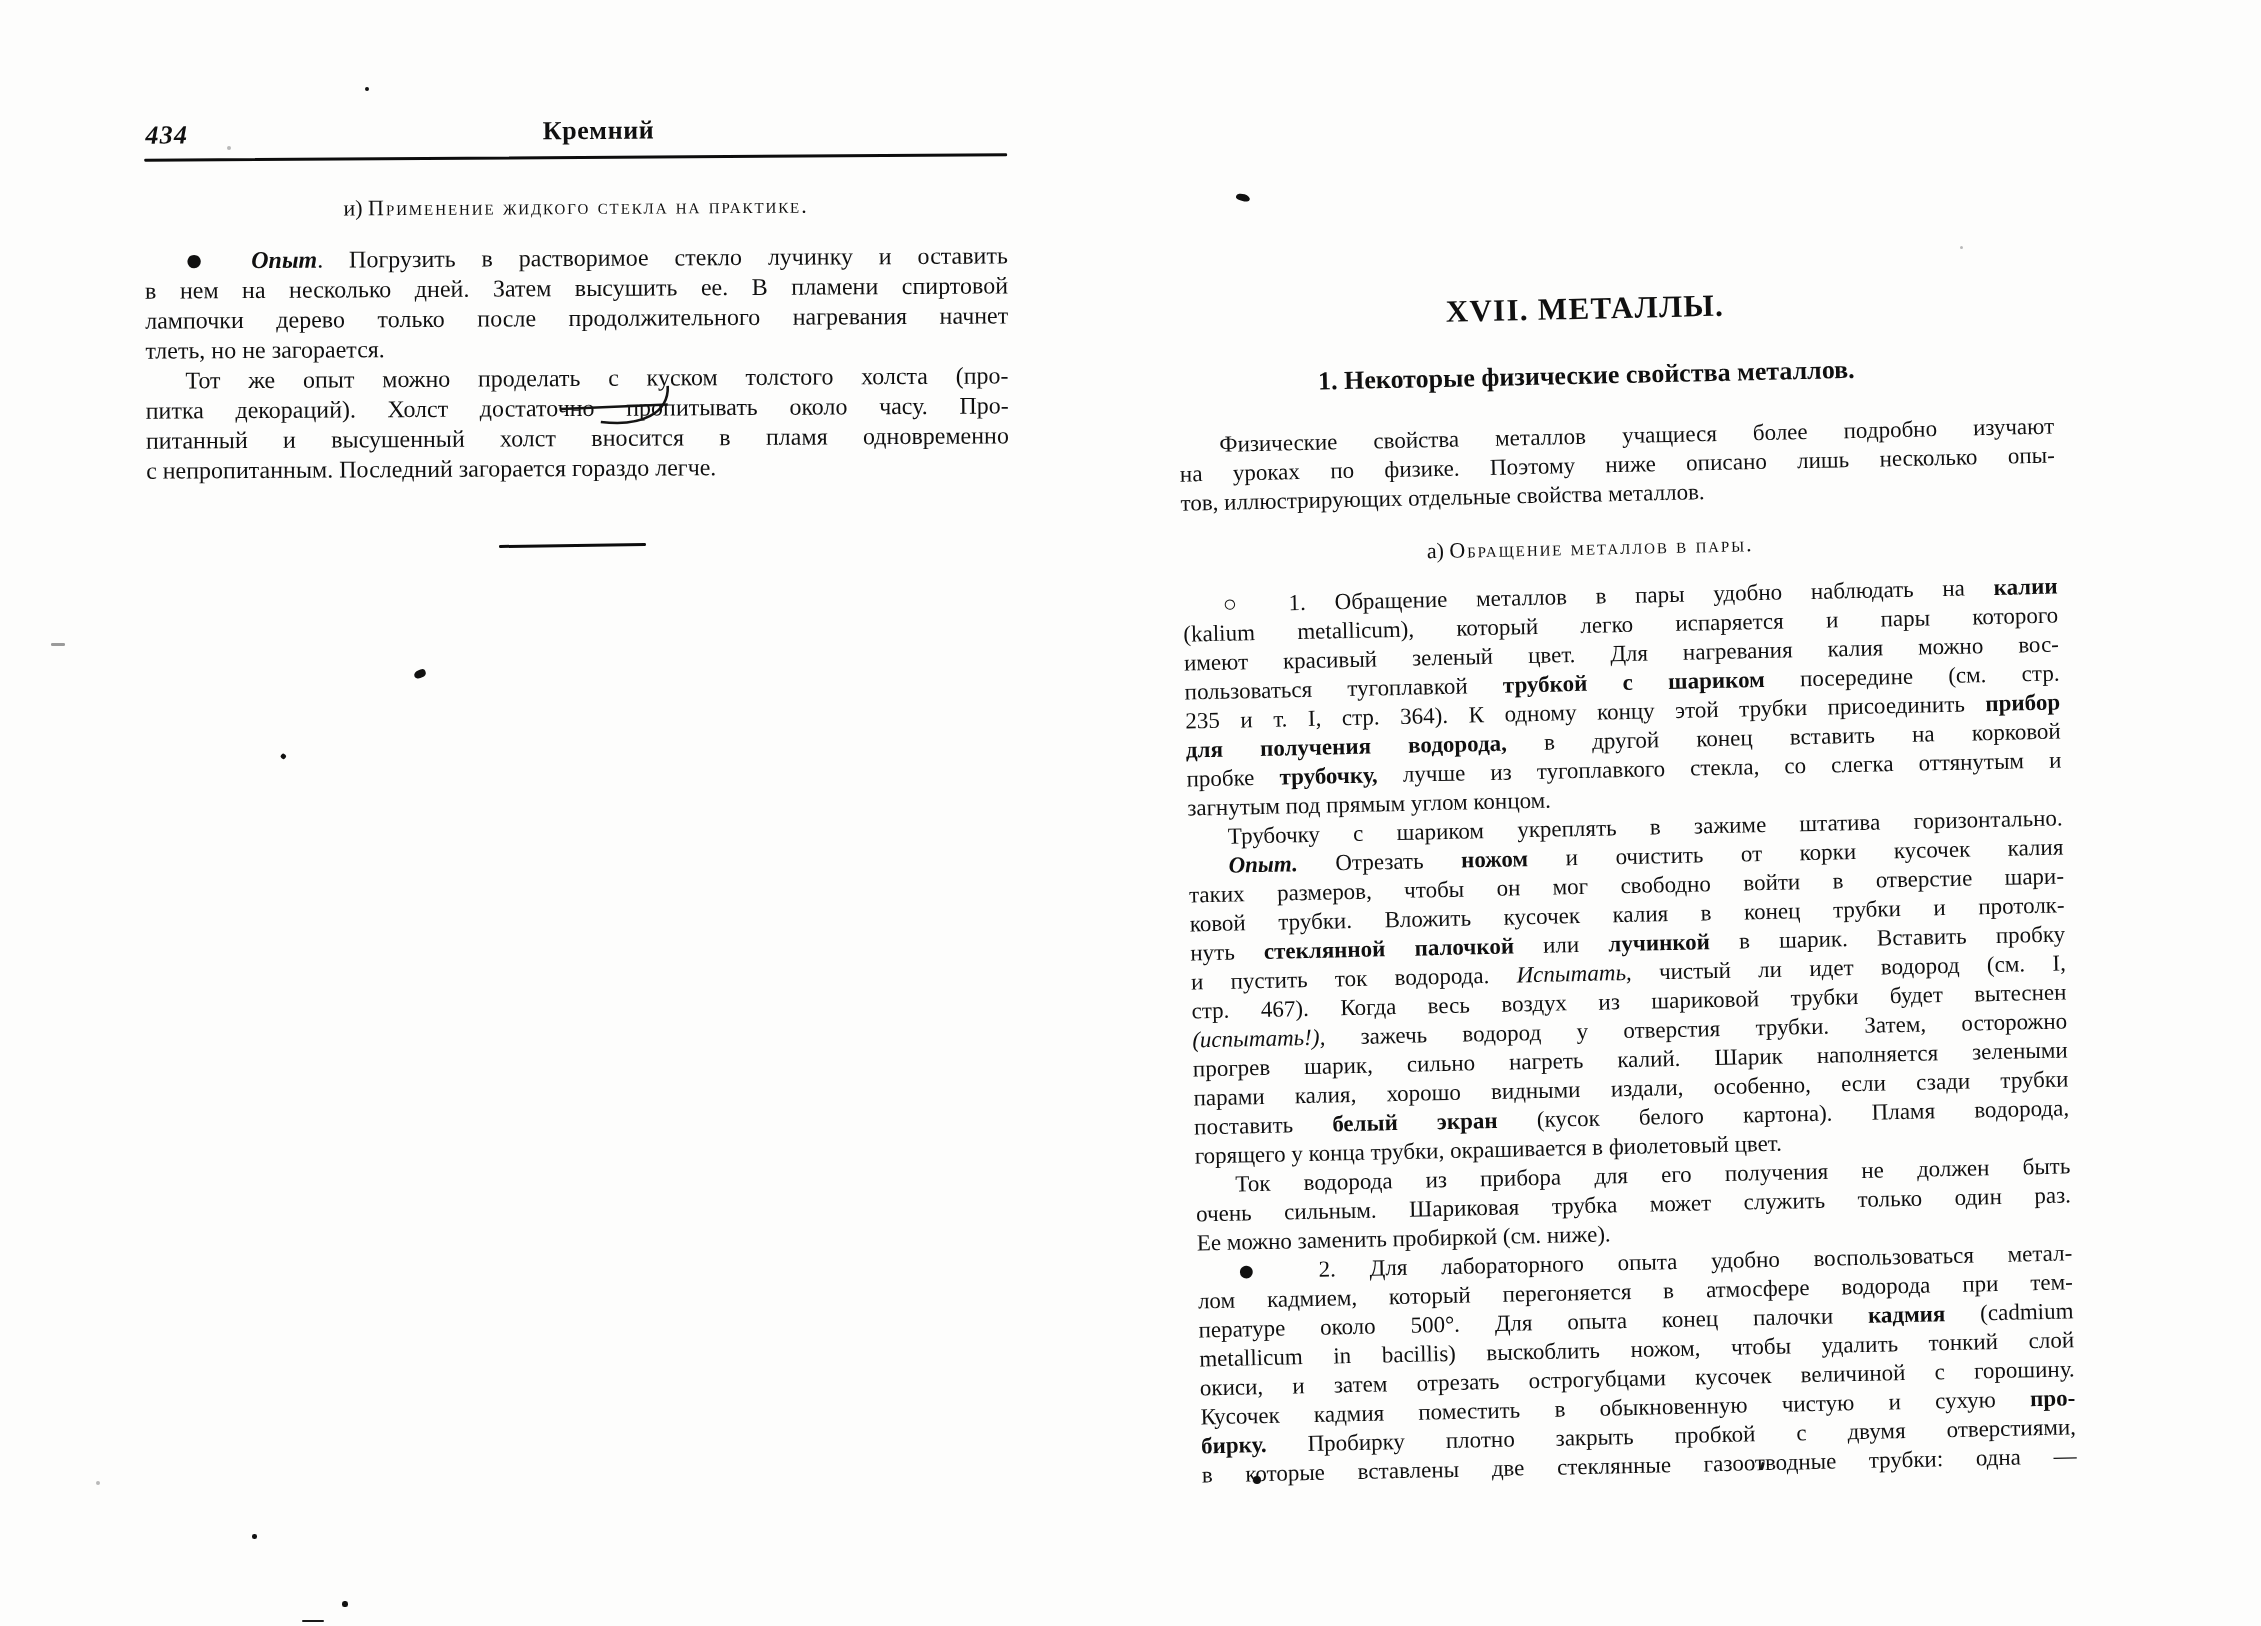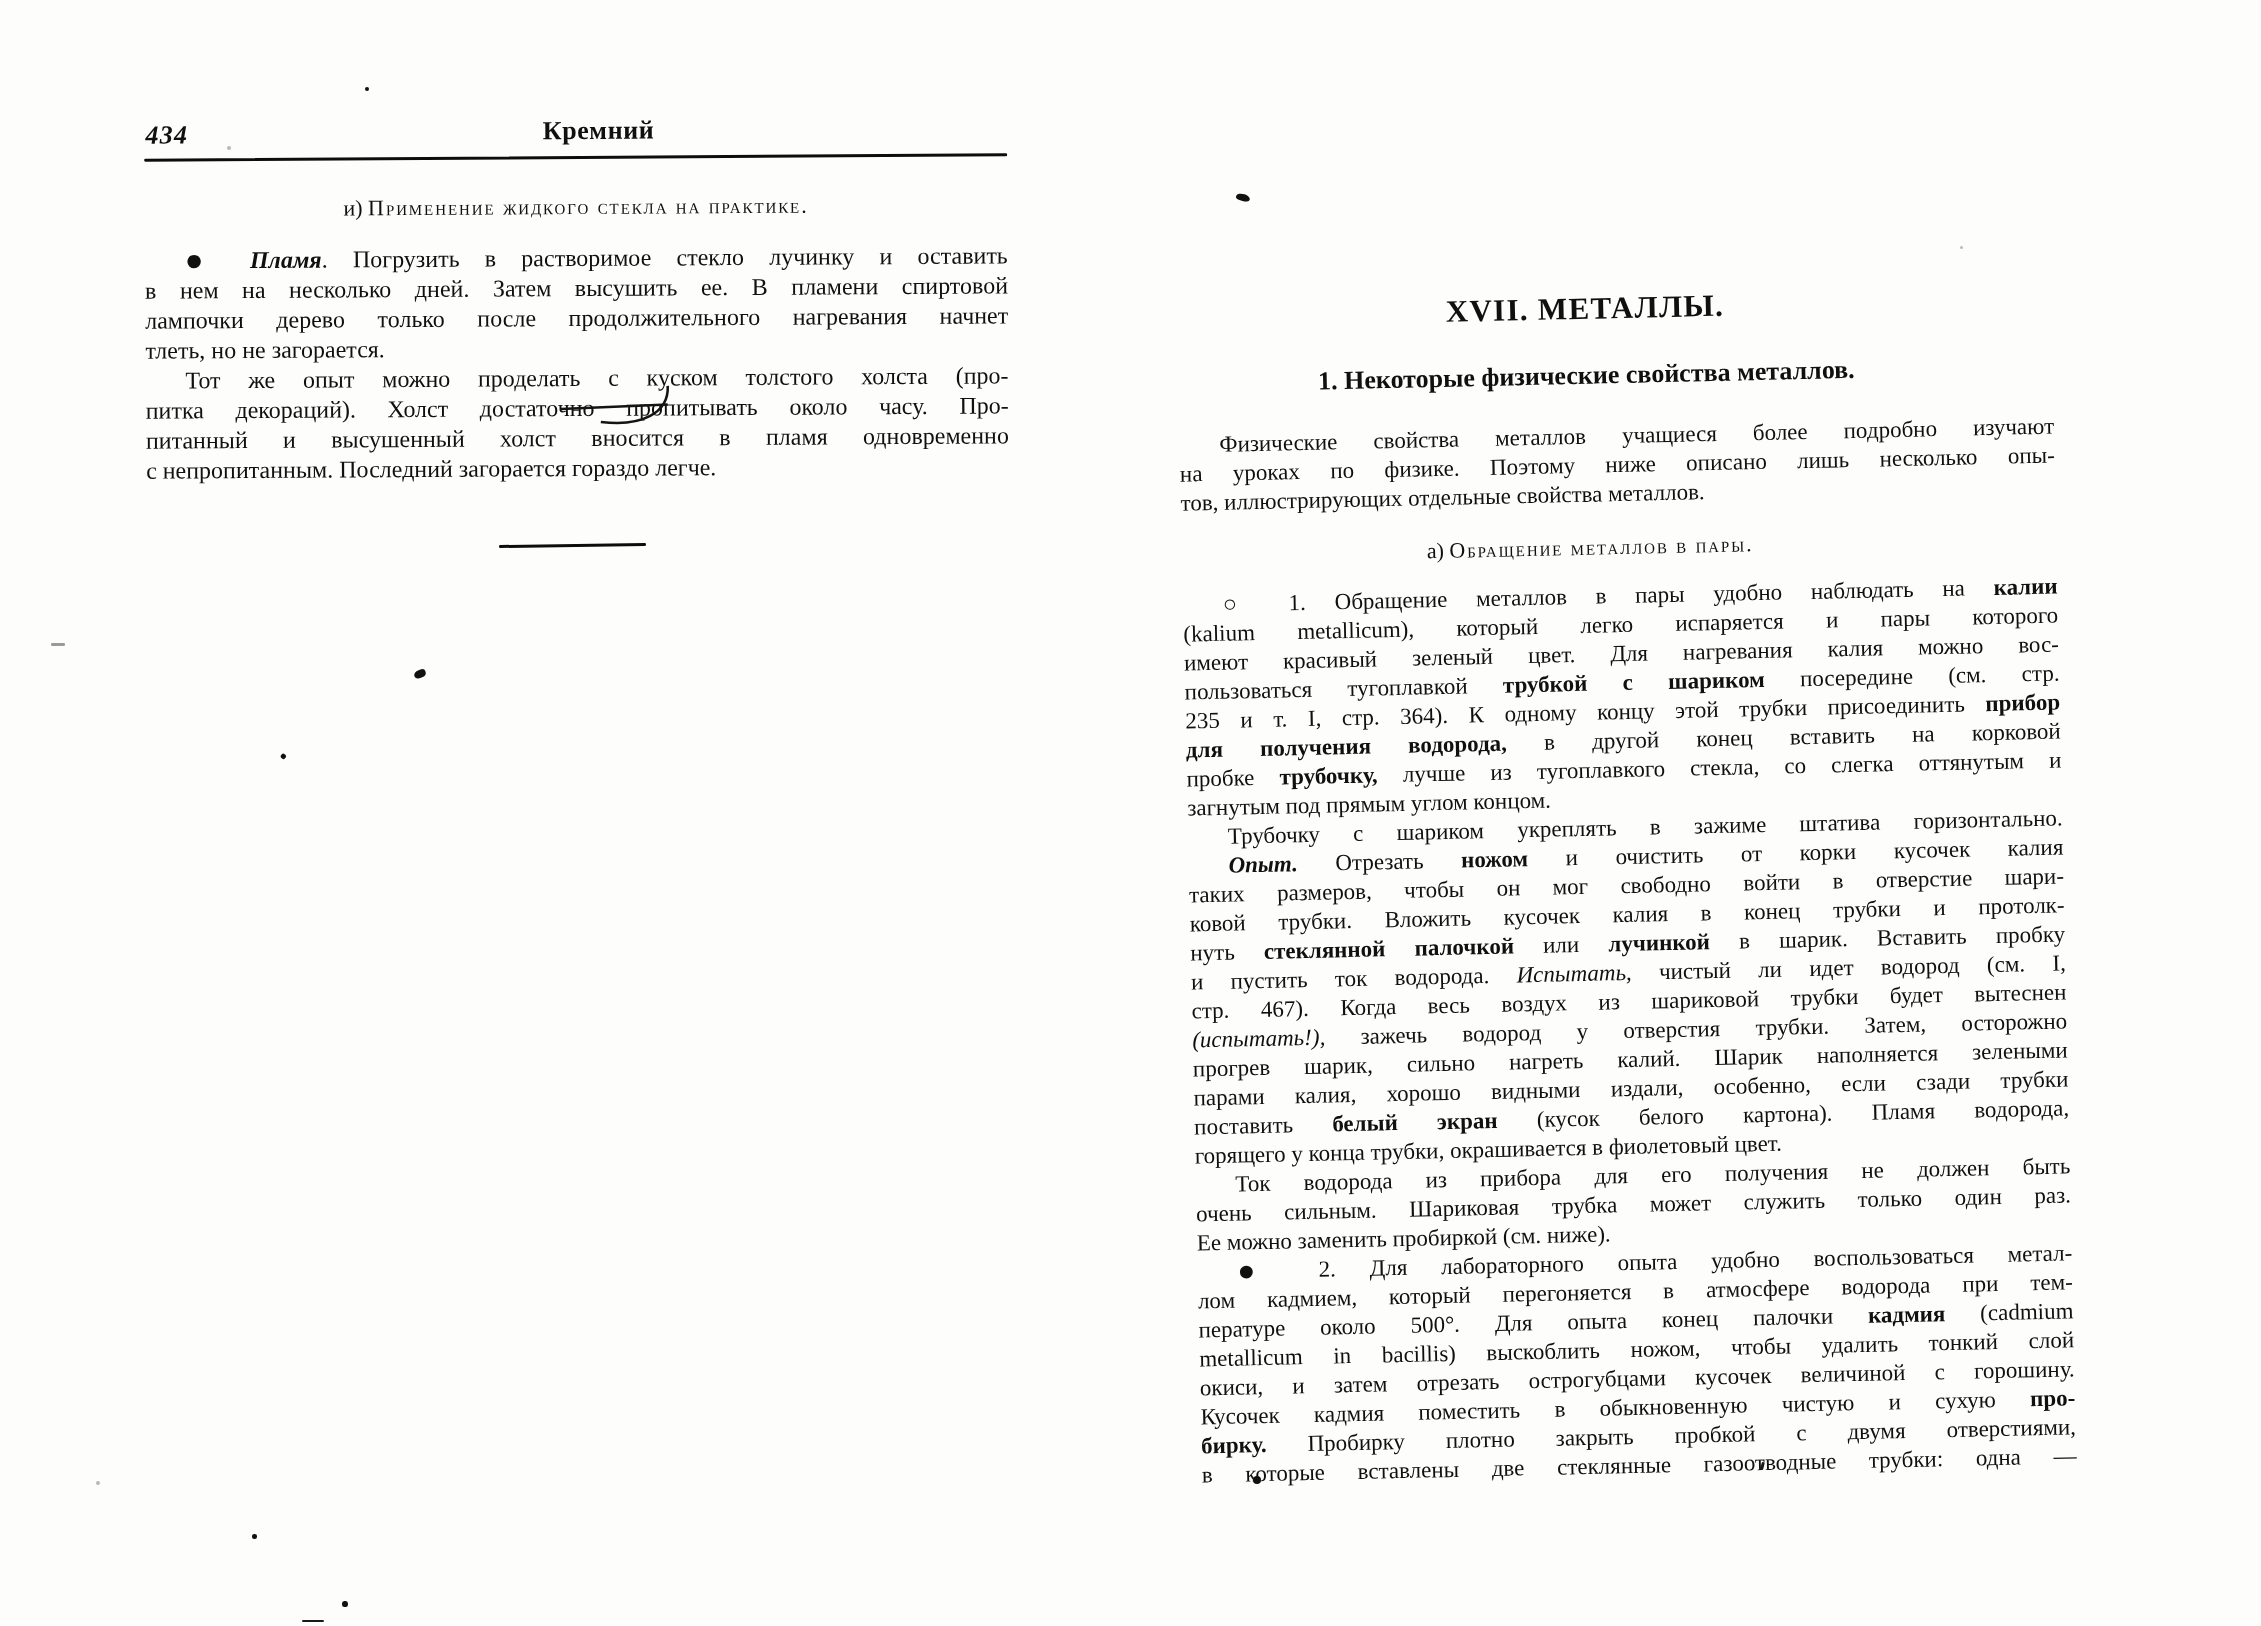--- a/index.html
+++ b/index.html
@@ -46,21 +46,21 @@
 <div id="scan">
 
   <div class="page" id="page-left">
     <div class="pg-header">
       <span class="pg-num">434</span>
       <span class="pg-title">Кремний</span>
     </div>
     <div class="pg-rule"></div>
     <div class="pg-body">
         <div class="line hsc ac" style="margin-top: 32px;"><span>и) </span><span class="sc">Применение жидкого стекла на практике.</span></div>
-        <div class="line" style="margin-top: 20.6px; text-indent: 40px;"><span class="dot">● </span><span class="bi">Пламя</span><span>. Погрузить в растворимое стекло лучинку и оставить</span></div>
+        <div class="line" style="margin-top: 20.6px; text-indent: 40px;"><span class="dot">● </span><span class="bi">Опыт</span><span>. Погрузить в растворимое стекло лучинку и оставить</span></div>
         <div class="line"><span>в нем на несколько дней. Затем высушить ее. В пламени спиртовой</span></div>
         <div class="line"><span>лампочки дерево только после продолжительного нагревания начнет</span></div>
         <div class="line alast"><span>тлеть, но не загорается.</span></div>
         <div class="line" style="text-indent: 40px;"><span>Тот же опыт можно проделать с куском толстого холста (про-</span></div>
         <div class="line"><span>питка декораций). Холст достаточно пропитывать около часу. Про-</span></div>
         <div class="line"><span>питанный и высушенный холст вносится в пламя одновременно</span></div>
         <div class="line alast"><span>с непропитанным. Последний загорается гораздо легче.</span></div>
       </div>
   </div>
 

